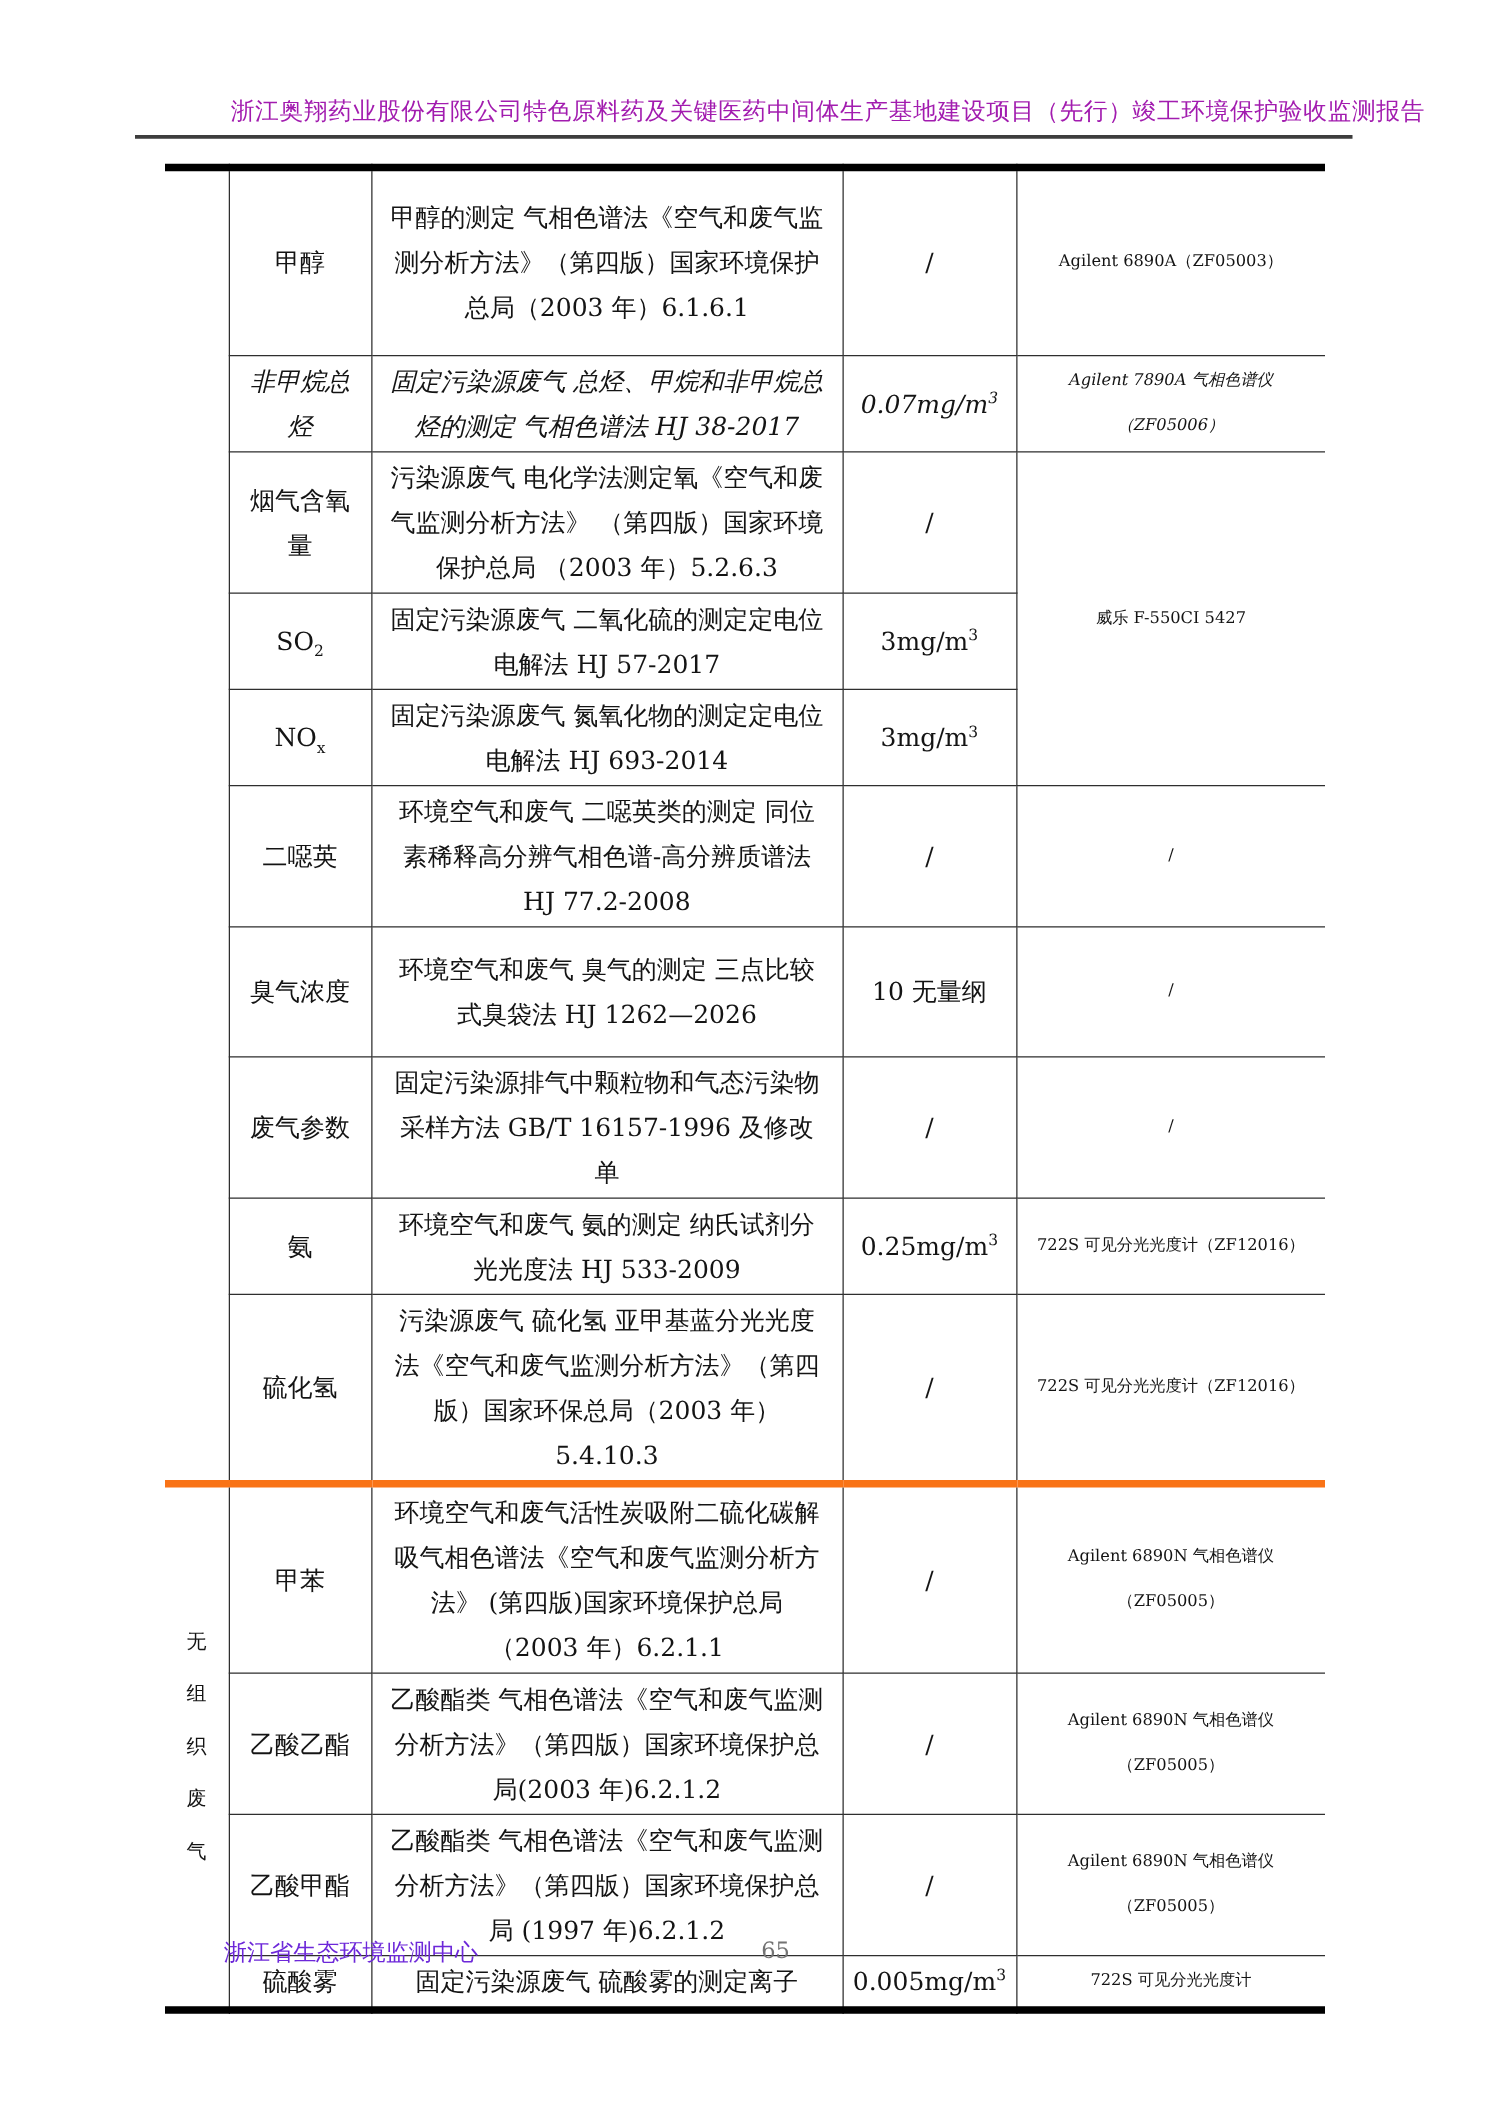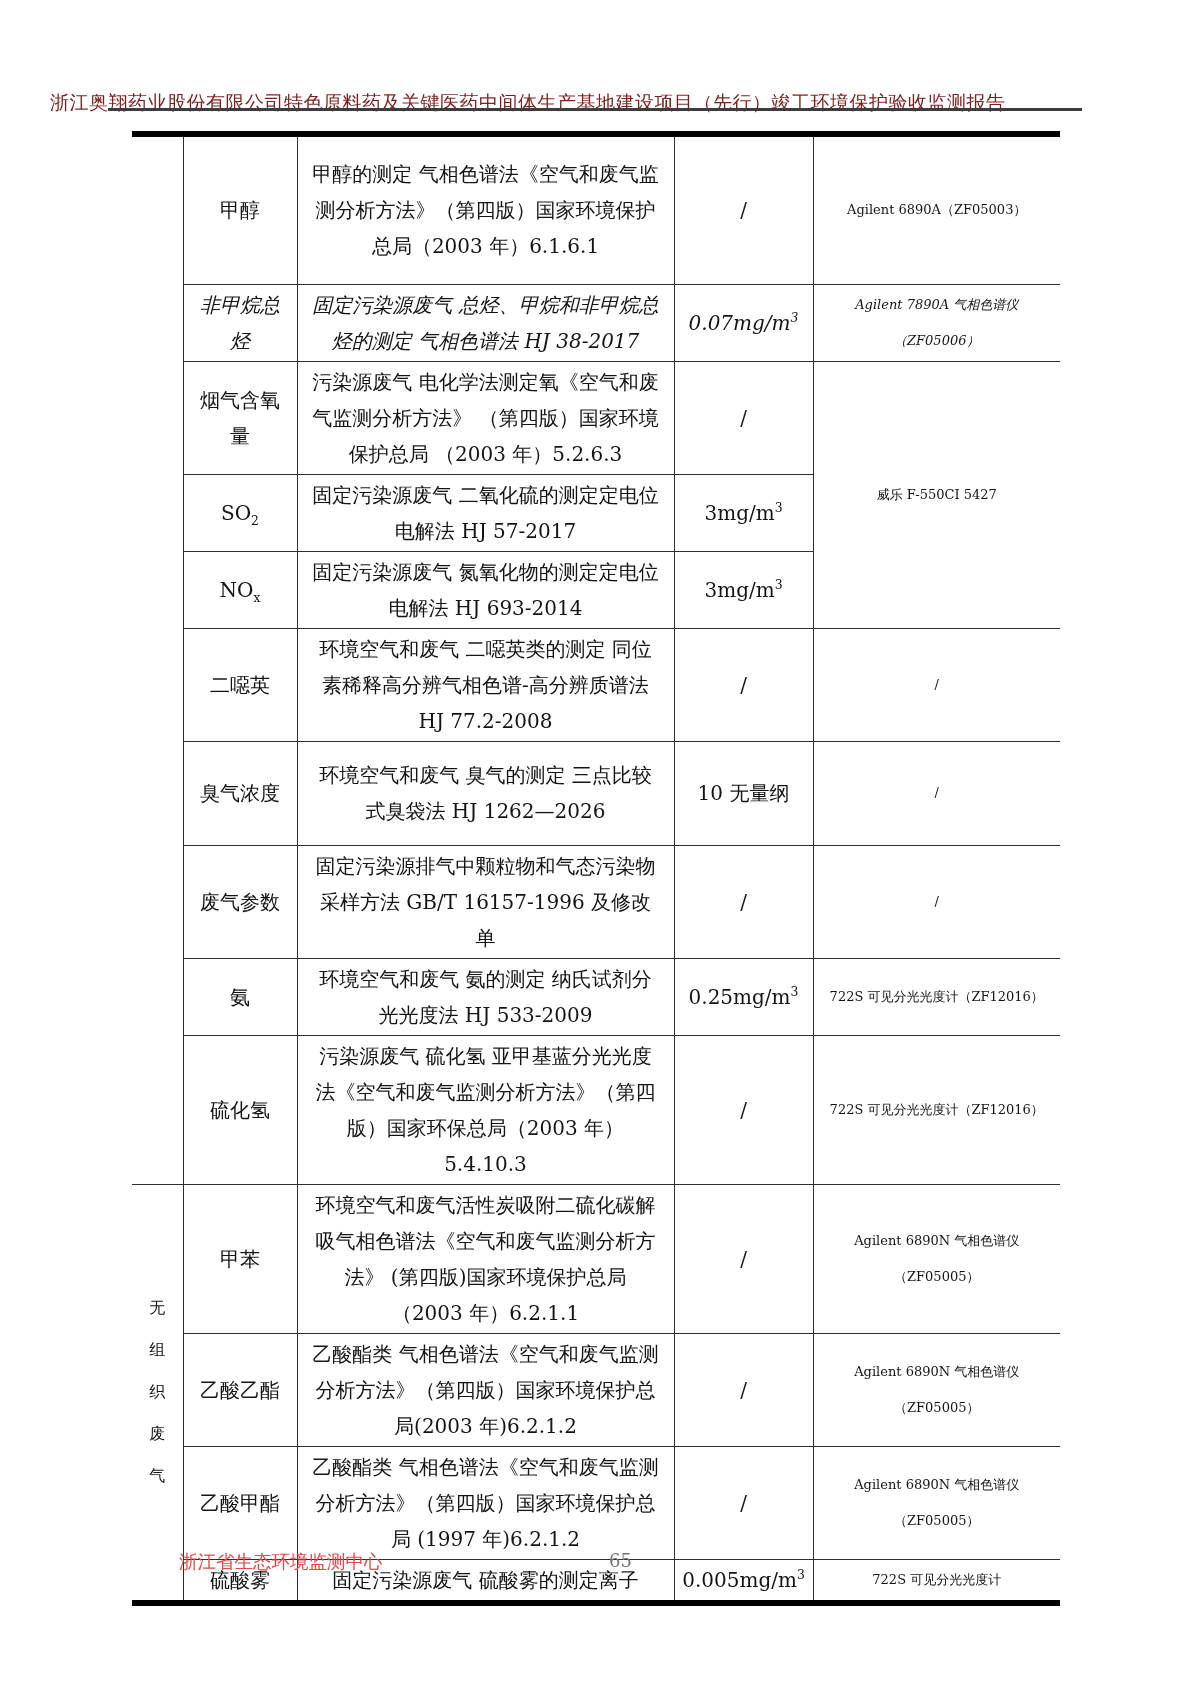--- a/index.html
+++ b/index.html
@@ -3,23 +3,23 @@
 <meta charset="utf-8">
 <style>
   * { margin:0; padding:0; box-sizing:border-box; }
   html,body { width:1190px; height:1683px; background:#ffffff; }
   body {
     position:relative;
     font-family:"DejaVu Serif","Liberation Serif",serif;
     color:#161616;
   }
   .header-title {
-    position:absolute; top:90px; left:50px; width:1090px;
-    text-align:left; font-size:19px; letter-spacing:0.5px;
-    color:#7f1d1d; white-space:nowrap;
+    position:absolute; top:76px; left:50px; width:1090px;
+    text-align:right; font-size:19px; letter-spacing:0.5px;
+    color:#a21caf; white-space:nowrap;
   }
   .header-rule {
     position:absolute; top:108px; left:108px; width:974px; height:3px;
     background:#3d3d3d;
   }
   table.report-table {
     position:absolute; top:131px; left:132px; width:928px;
     border-collapse:collapse; table-layout:fixed;
     border-top:6px solid #000; border-bottom:6px solid #000;
   }
@@ -28,28 +28,28 @@
     text-align:center; vertical-align:middle;
     font-size:20px; line-height:36px;
     padding:2px 10px; overflow:hidden;
     color:#141414;
   }
   .report-table td.col-cat   { border-left:none; padding:2px 2px; }
   .report-table td.col-param { padding:2px 12px; }
   .report-table td.col-method{ padding:2px 14px; }
   .report-table td.col-limit { padding:2px 4px; }
   .report-table td.col-inst  { border-right:none; padding:2px 4px; font-size:13px; }
-  tr.sec-divider td { border-top:1px solid #f97316; }
+  tr.sec-divider td { border-top:6px solid #f97316; }
   .vtext {
     width:22px; margin:0 auto; line-height:42px;
     word-break:break-all; font-size:16px; text-align:center;
   }
   sup { font-size:0.62em; line-height:0; }
   sub { font-size:0.62em; line-height:0; }
-  .footer-org  { position:absolute; left:179px; top:1549px; font-size:18.5px; color:#ef4444; }
+  .footer-org  { position:absolute; left:179px; top:1549px; font-size:18.5px; color:#6d28d9; }
   .footer-page { position:absolute; left:609px; top:1550px; font-size:18px; color:#737373; }
 </style>
 </head>
 <body>
 
 <div class="header-title">浙江奥翔药业股份有限公司特色原料药及关键医药中间体生产基地建设项目（先行）竣工环境保护验收监测报告</div>
 <div class="header-rule"></div>
 
 <table class="report-table">
   <colgroup>

